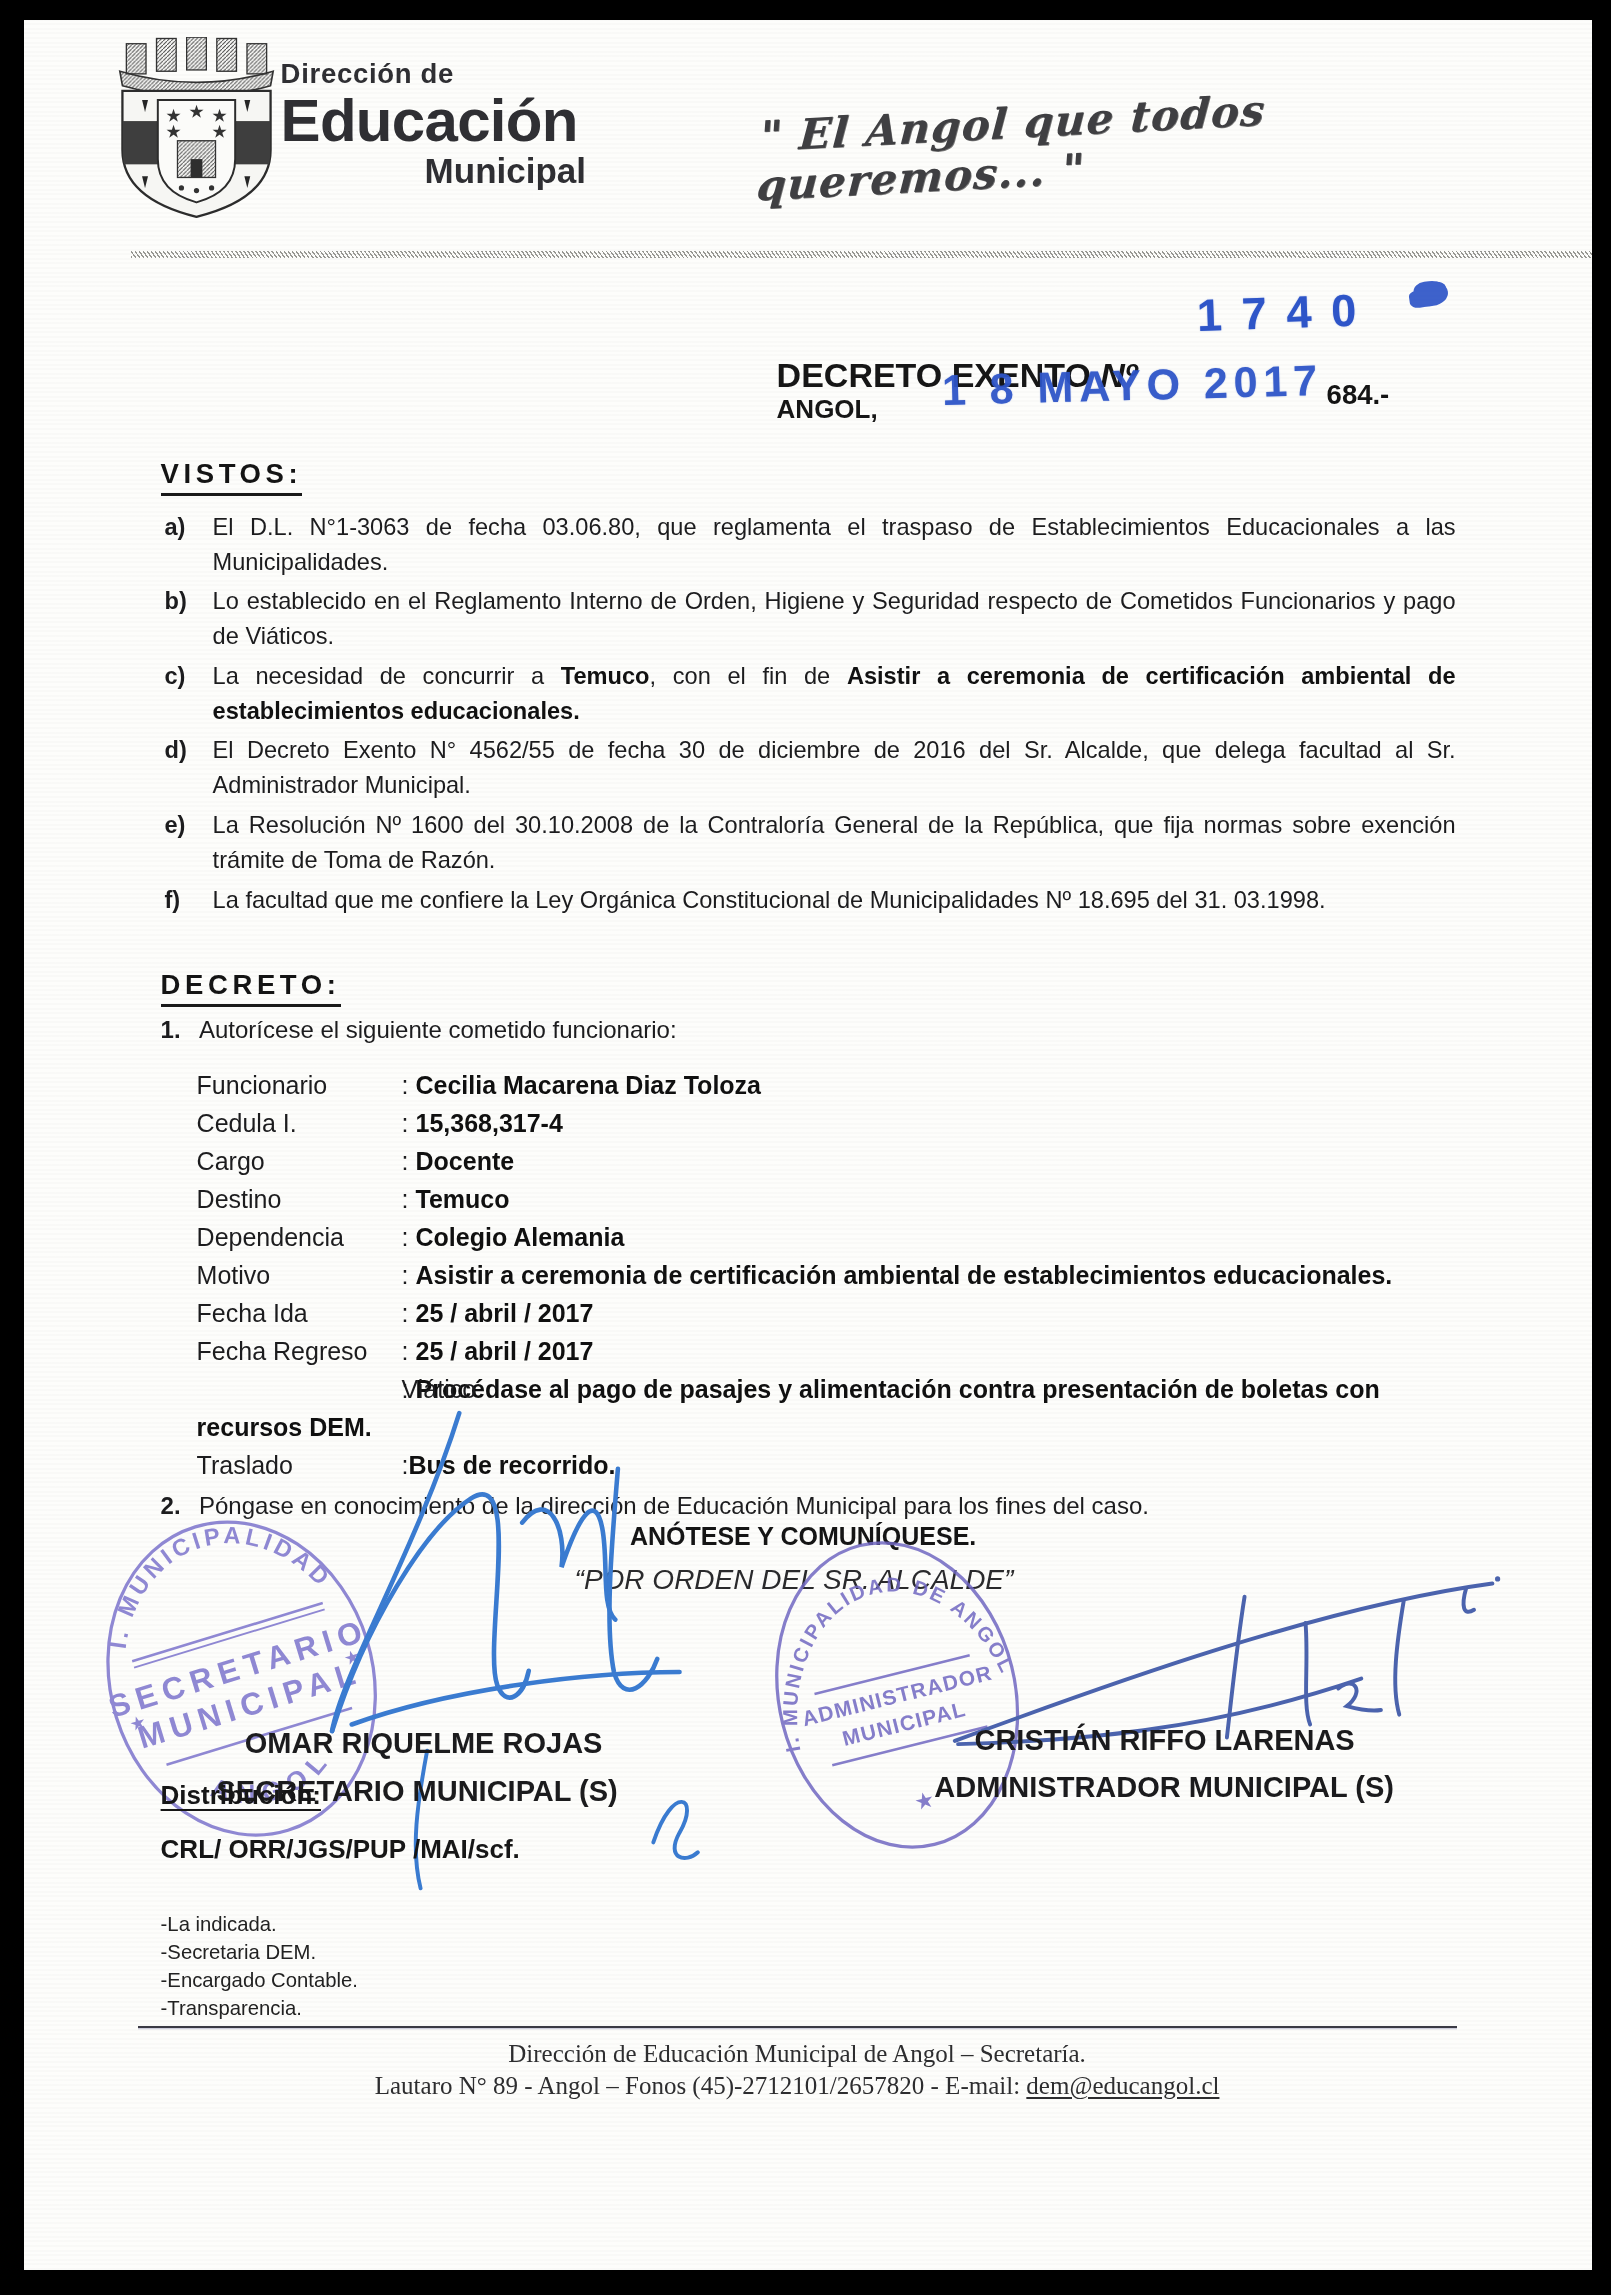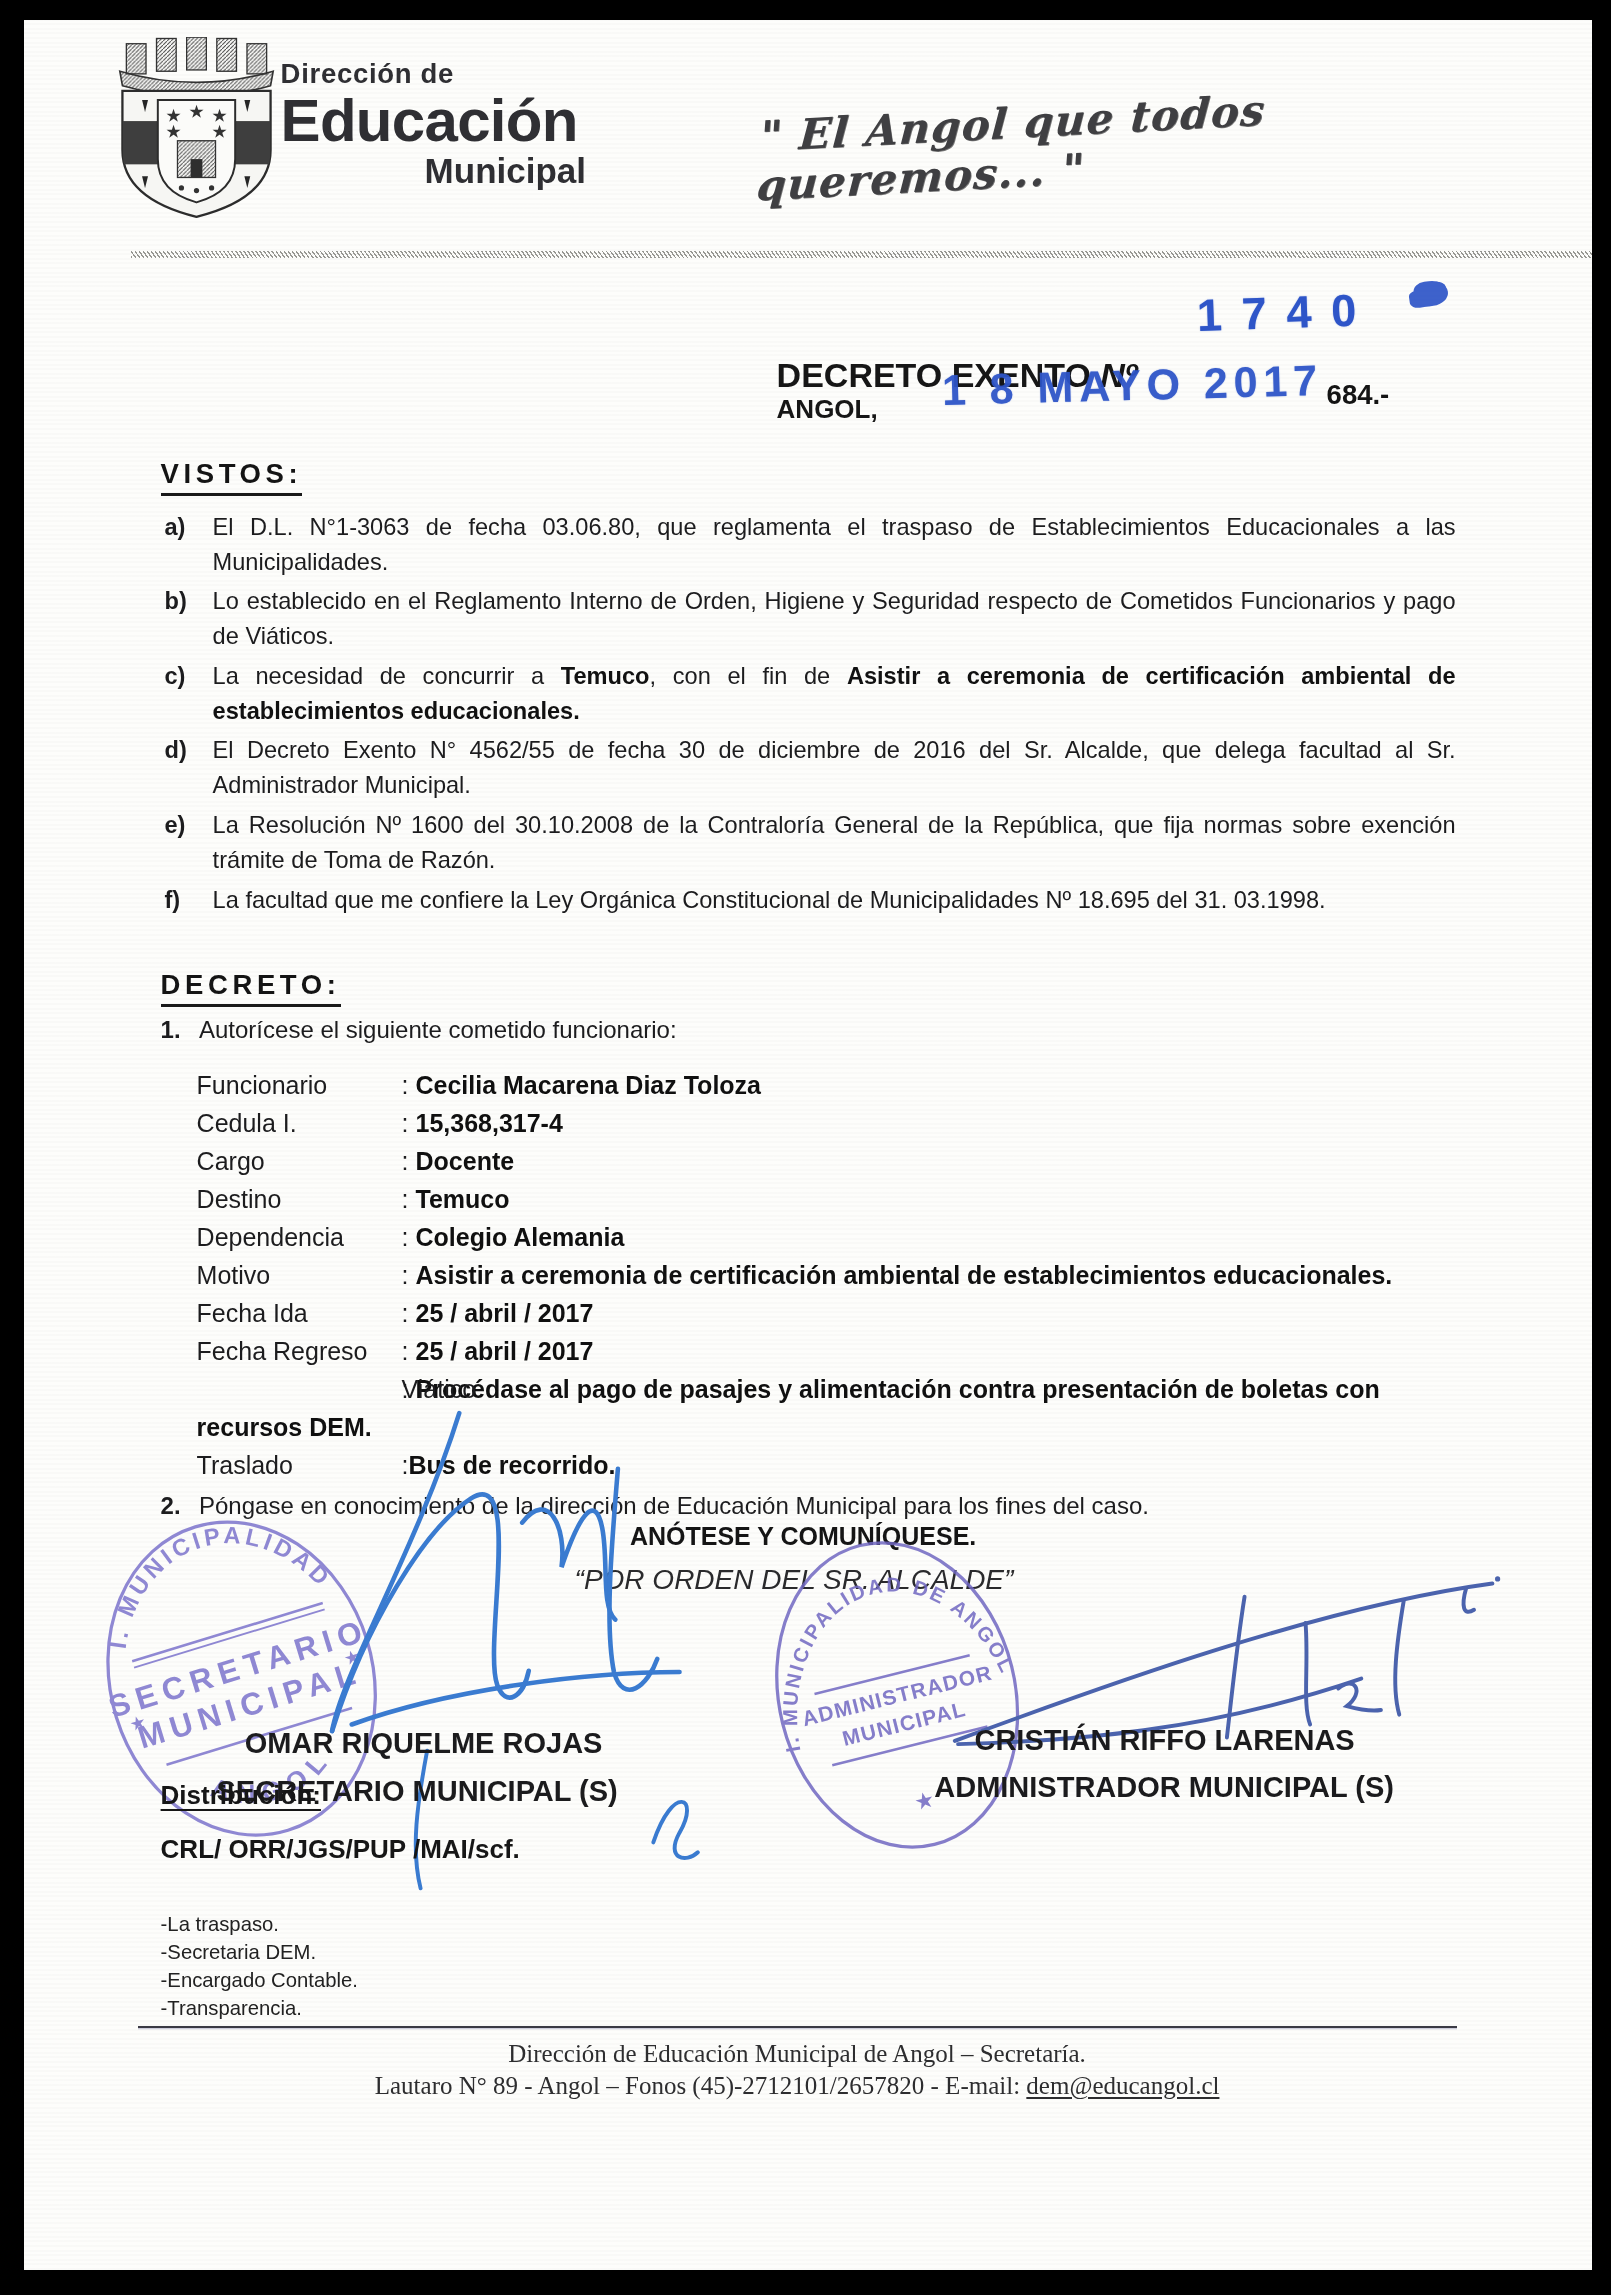--- a/index.html
+++ b/index.html
@@ -238,21 +238,21 @@
   </svg>
 
   <div class="abs sig-name omar-name">OMAR RIQUELME ROJAS</div>
   <div class="abs omar-title">SECRETARIO MUNICIPAL (S)</div>
   <div class="abs sig-name cristian-name">CRISTIÁN RIFFO LARENAS</div>
   <div class="abs cristian-title">ADMINISTRADOR MUNICIPAL (S)</div>
 
   <div class="abs initials">CRL/ ORR/JGS/PUP /MAI/scf.</div>
   <div class="abs dist-head">Distribución:</div>
   <div class="abs dist-list" id="dist-list">
-      <div>-La traspaso.</div>
+      <div>-La indicada.</div>
       <div>-Secretaria DEM.</div>
       <div>-Encargado Contable.</div>
       <div>-Transparencia.</div>
     </div>
 
   <div class="abs rule"></div>
   <div class="abs footer1">Dirección de Educación Municipal de Angol – Secretaría.</div>
   <div class="abs footer2">
     <span>Lautaro  N°  89 - Angol – Fonos (45)-2712101/2657820 - E-mail:  </span><span class="email">dem@educangol.cl</span>
   </div>

